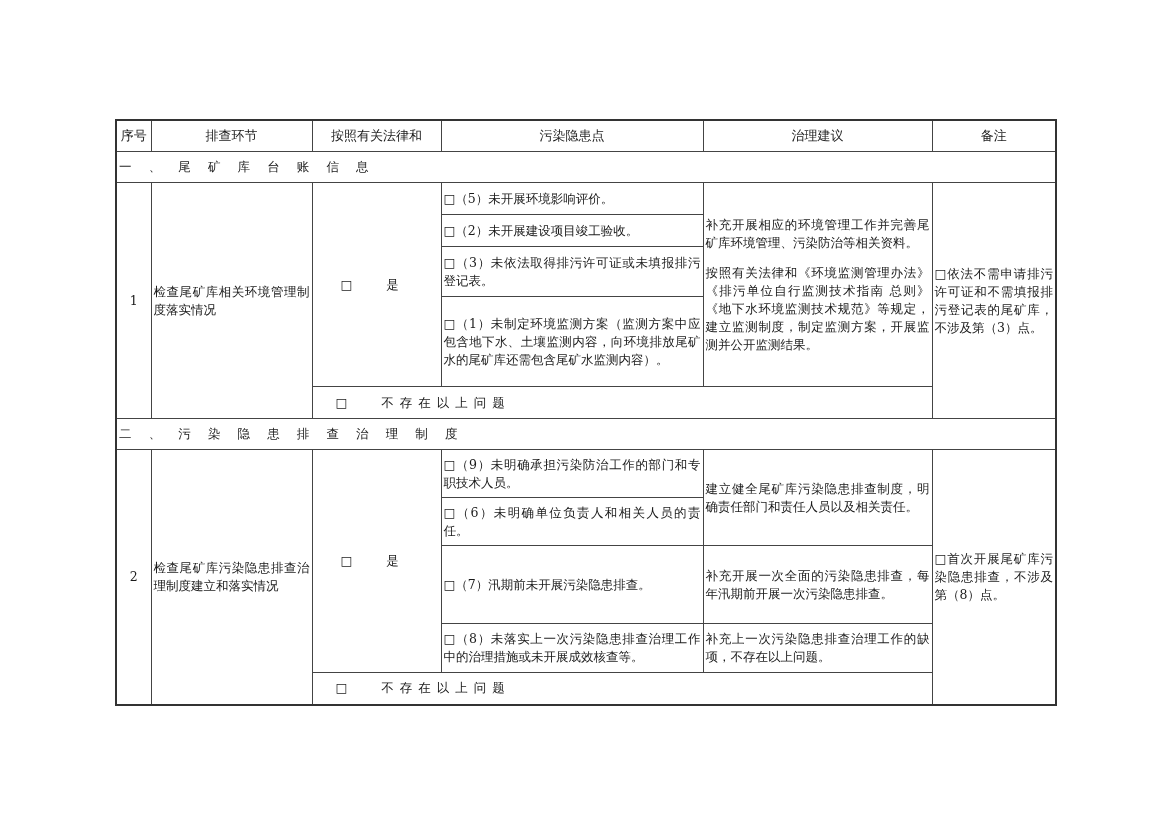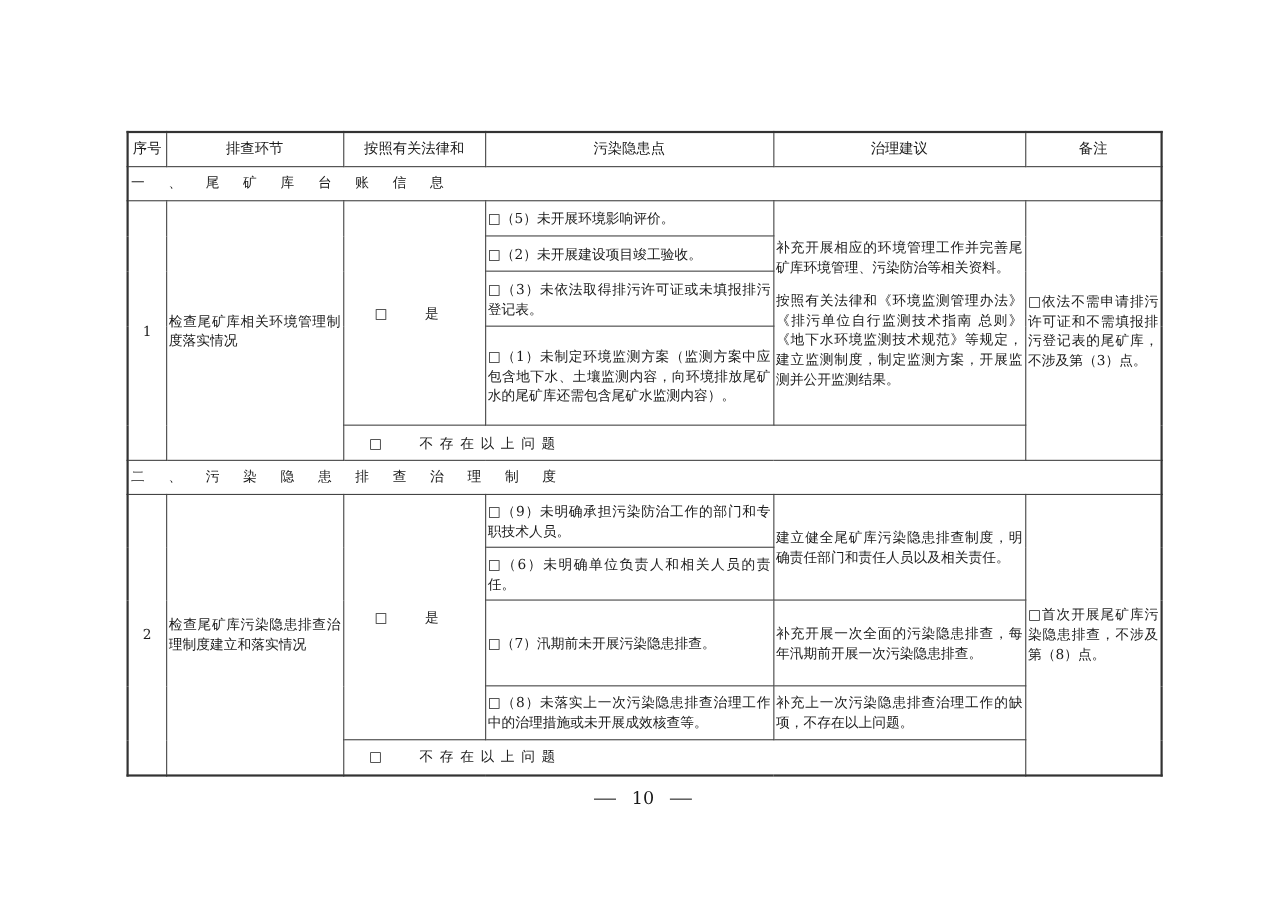--- a/index.html
+++ b/index.html
@@ -3,23 +3,23 @@
 <meta charset="utf-8">
 <style>
   html, body { margin:0; padding:0; background:#ffffff; }
   body { width:1169px; height:826px; position:relative; overflow:hidden;
          font-family:"DejaVu Serif","Liberation Serif",serif; color:#1a1a1a; }
   .page { position:absolute; left:0; top:0; width:1169px; height:826px; }
   table.grid { position:absolute; left:115px; top:119px; width:940px;
                border-collapse:collapse; table-layout:fixed; border:2px solid #333; }
   table.grid td, table.grid th { border:1px solid #444; padding:0 2px; vertical-align:middle;
                font-size:12.5px; line-height:18px; font-weight:normal; }
-  table.grid th { font-family:Liberation Mono, monospace; font-size:13px;
+  table.grid th { font-family:Liberation Serif, serif; font-size:13px;
                   text-align:center; height:30px; }
-  .sec td { height:30px; font-family:Liberation Mono, monospace;
+  .sec td { height:30px; font-family:Liberation Serif, serif;
             font-size:13px; letter-spacing:7px; padding-left:18px; }
   .num { text-align:center; }
   .yes { text-align:left; padding-left:28px !important; white-space:nowrap; }
   .yes .lbl { margin-left:34px; }
   .none-row td.none { padding-left:23px; letter-spacing:0; }
   .none .lbl { margin-left:34px; letter-spacing:6px; }
   .cell-text { text-align:justify; }
   .sug p { margin:0; }
   .sug p + p { margin-top:12px; }
   .footer { position:absolute; left:0; width:1169px; top:716px; text-align:center;
@@ -106,16 +106,13 @@
     <td class="cell-text">补充上一次污染隐患排查治理工作的缺项，不存在以上问题。</td>
   </tr>
   <tr style="height:32px" class="none-row">
     <td colspan="3" class="none">
       <span>□</span><span class="lbl">不存在以上问题</span>
     </td>
   </tr>
 </tbody>
     </table>
 
-<div class="footer">
-  <span class="dash"></span><span>10</span><span class="dash"></span>
-</div>
 </div>
 
 </body></html>

